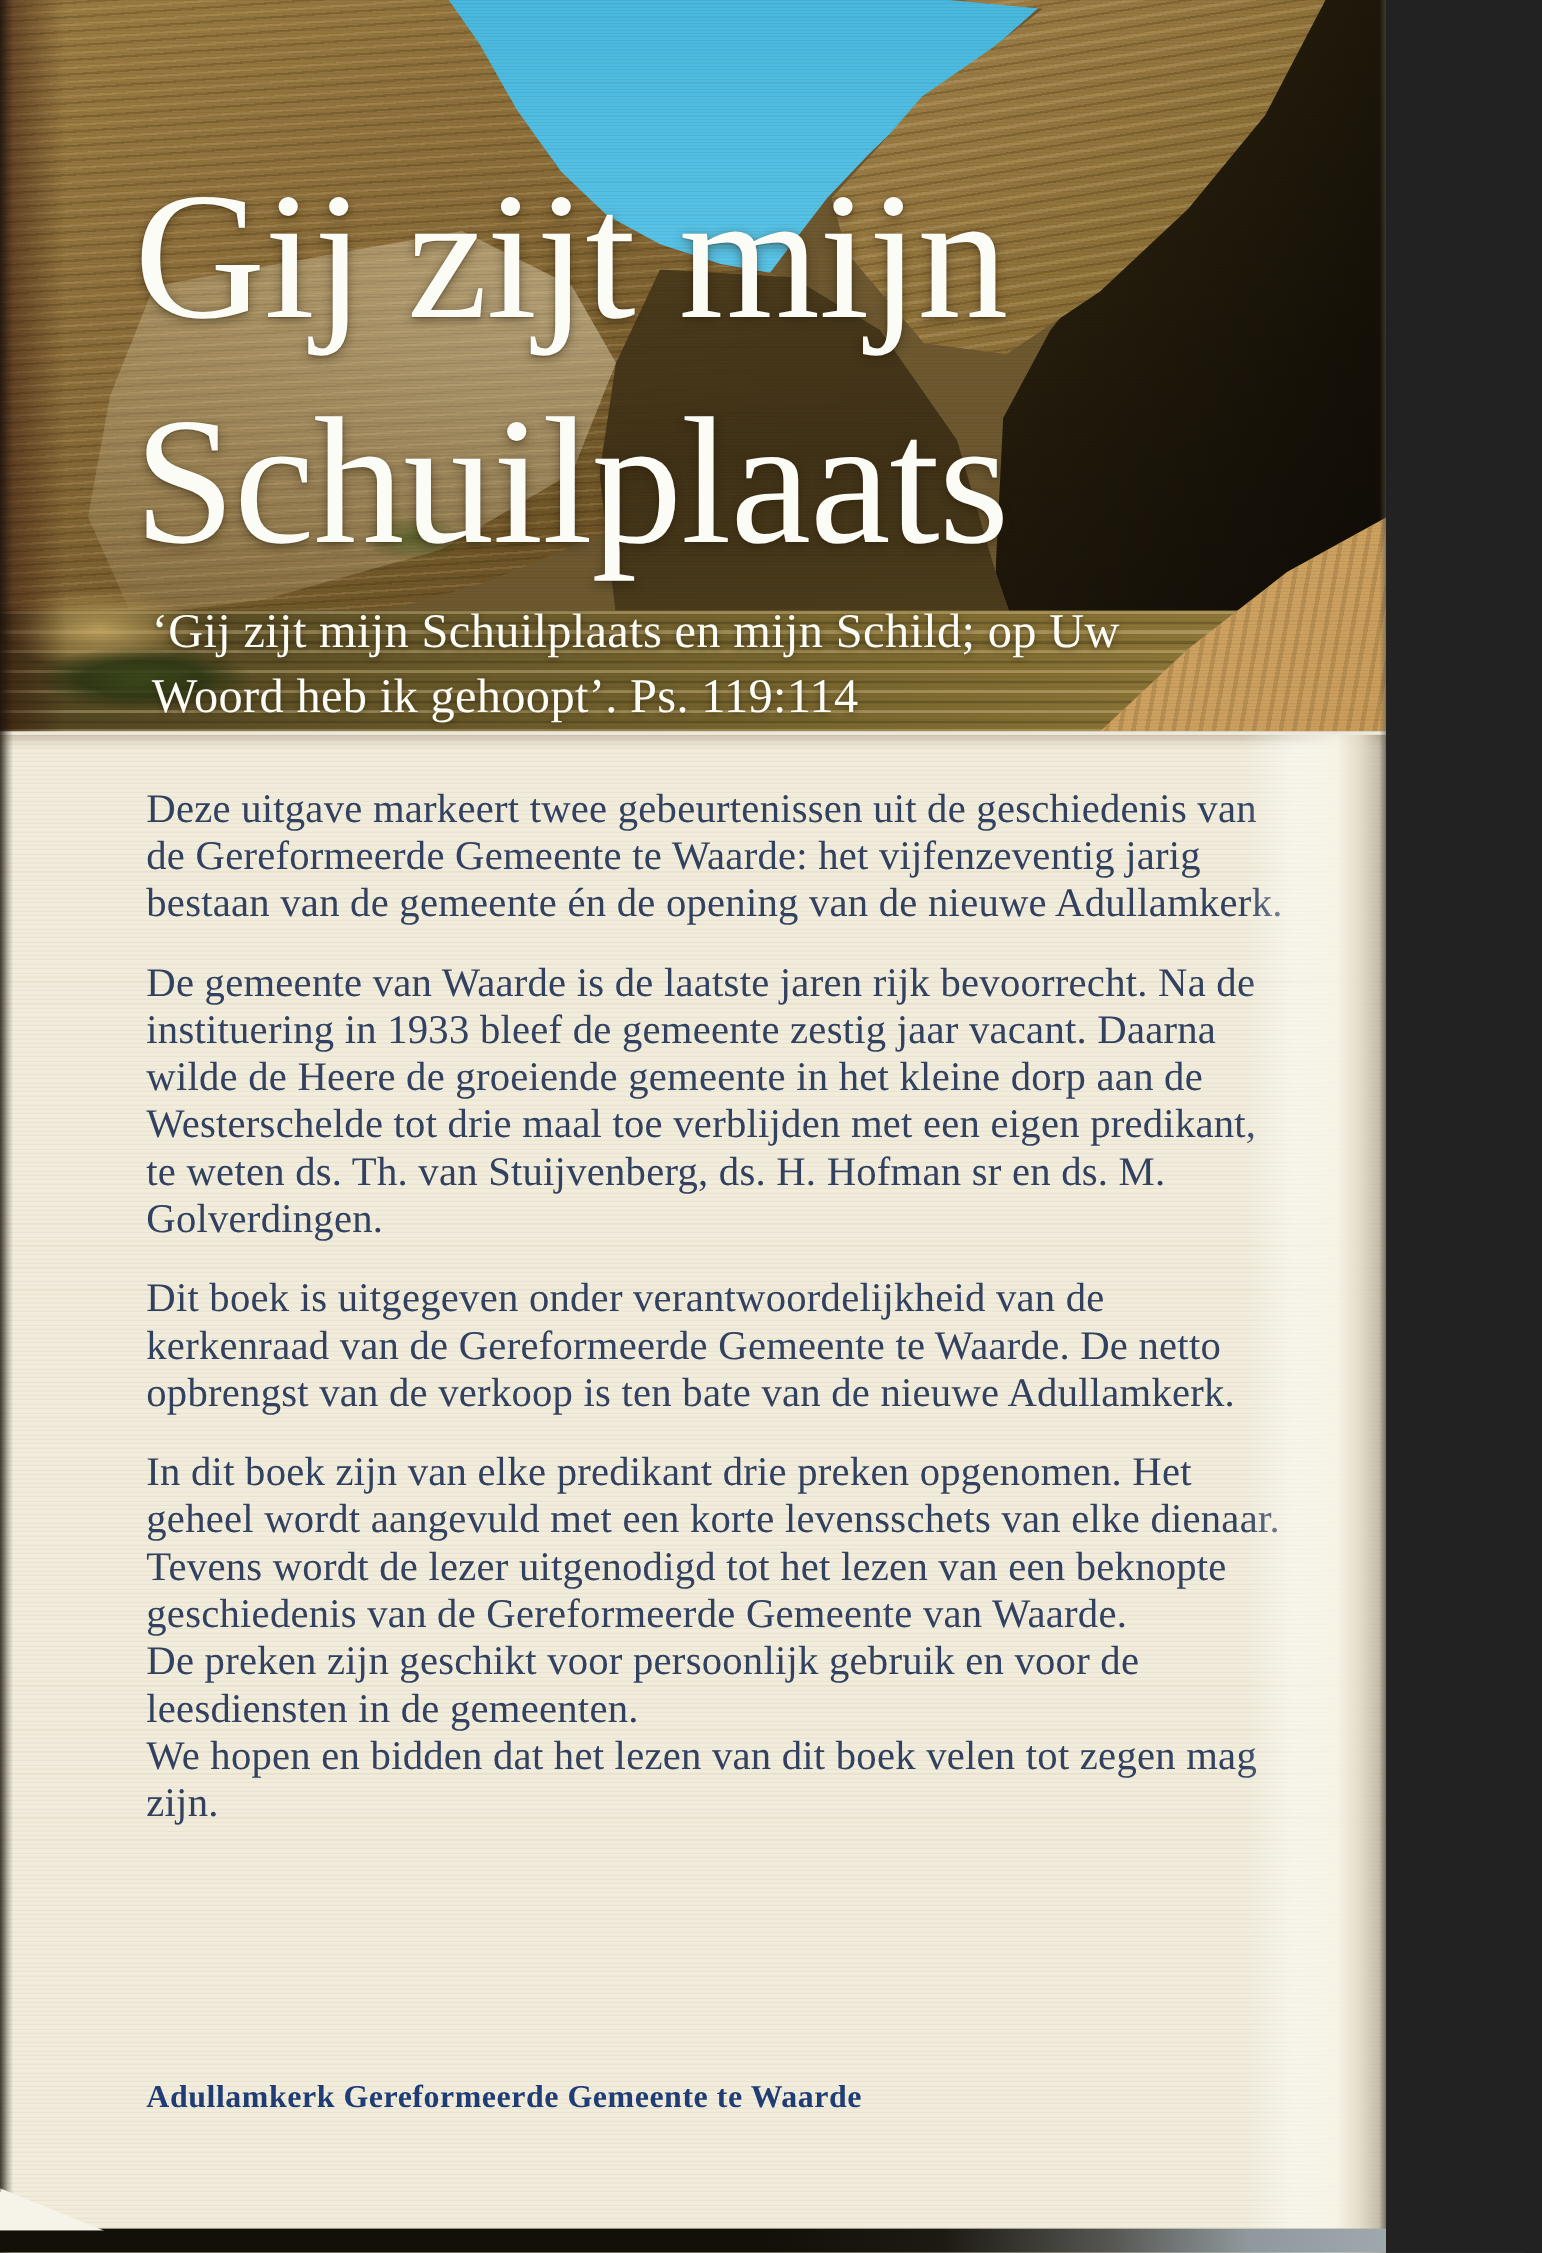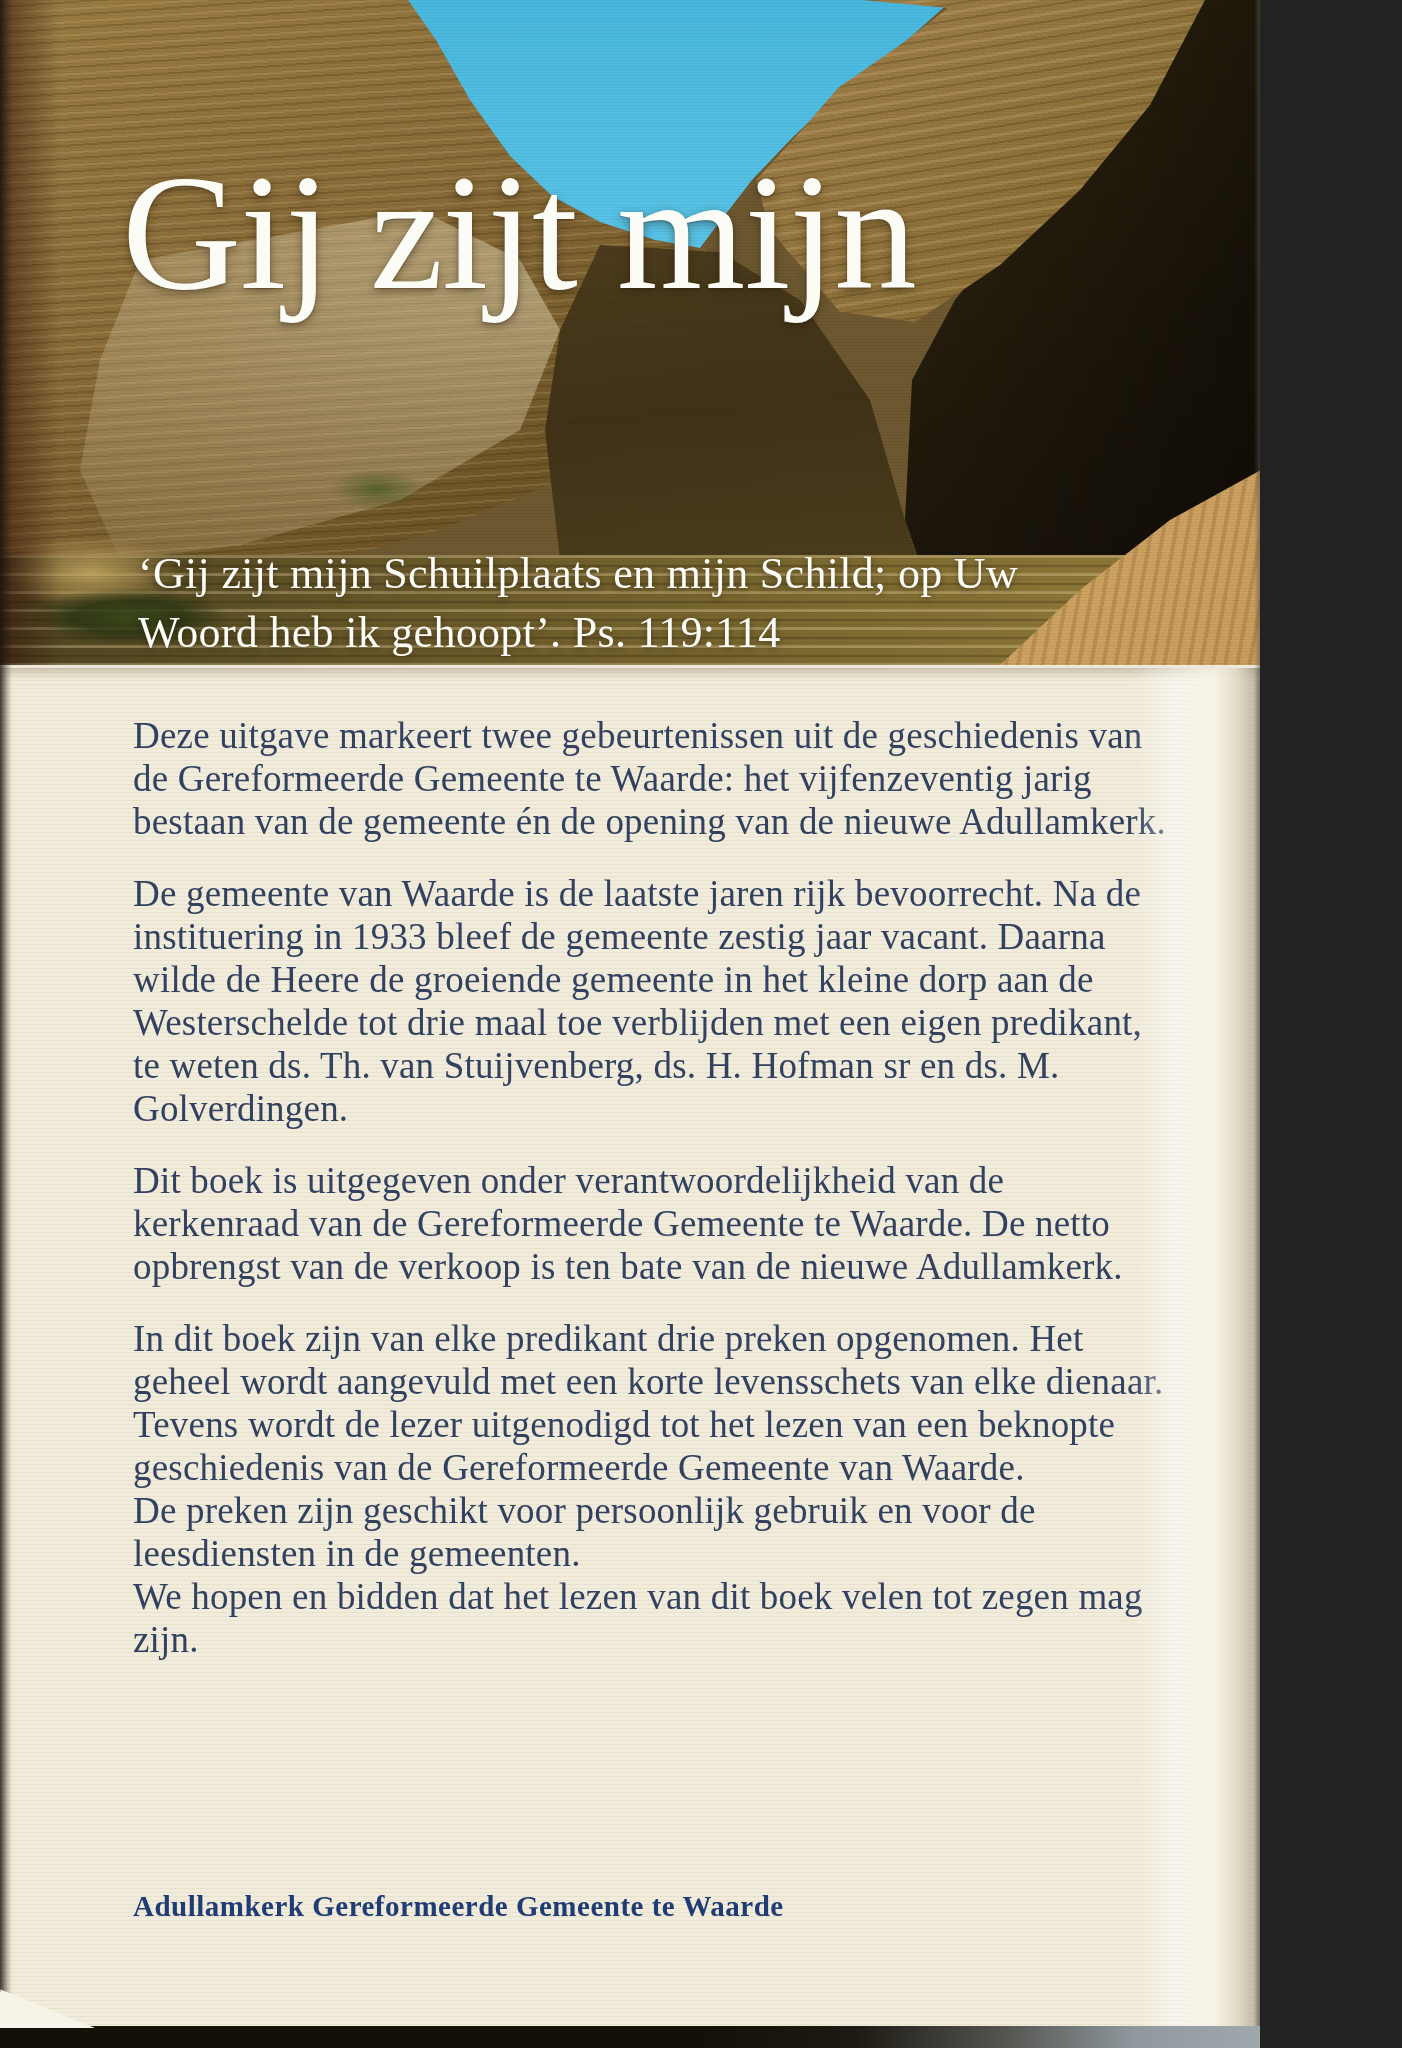--- a/index.html
+++ b/index.html
@@ -125,20 +125,21 @@
     <div class="ph peak-right"></div>
     <div class="ph mid-shadow"></div>
     <div class="ph water"></div>
     <div class="ph sand"></div>
     <div class="blob grass-dry"></div>
     <div class="blob grass-green"></div>
     <div class="blob shrub"></div>
 
     <div class="title">
       <div>Gij zijt mijn</div>
+      <div>Schuilplaats</div>
     </div>
     <div class="quote">‘Gij zijt mijn Schuilplaats en mijn Schild; op Uw
 Woord heb ik gehoopt’. Ps. 119:114</div>
   </div>
 
   <div class="paper">
     <div class="bodytext">
       <p class="para">Deze uitgave markeert twee gebeurtenissen uit de geschiedenis van
 de Gereformeerde Gemeente te Waarde: het vijfenzeventig jarig
 bestaan van de gemeente én de opening van de nieuwe Adullamkerk.</p>

